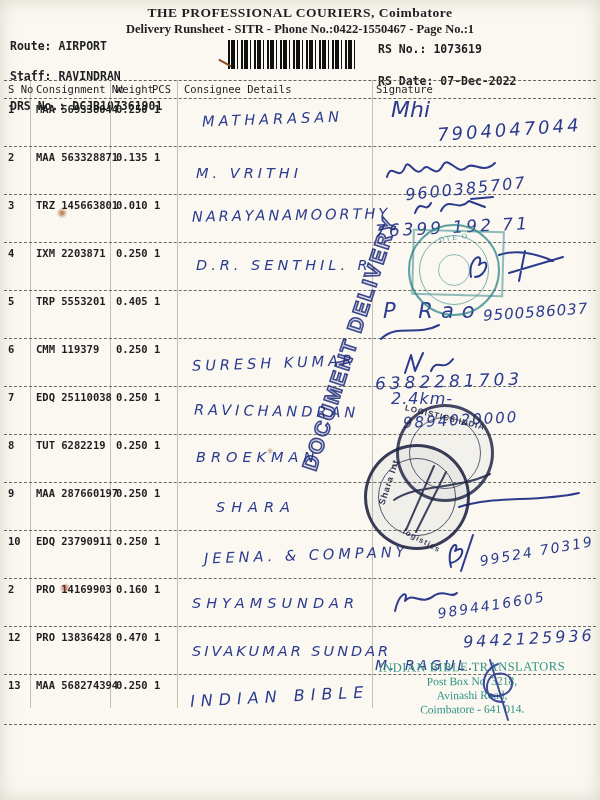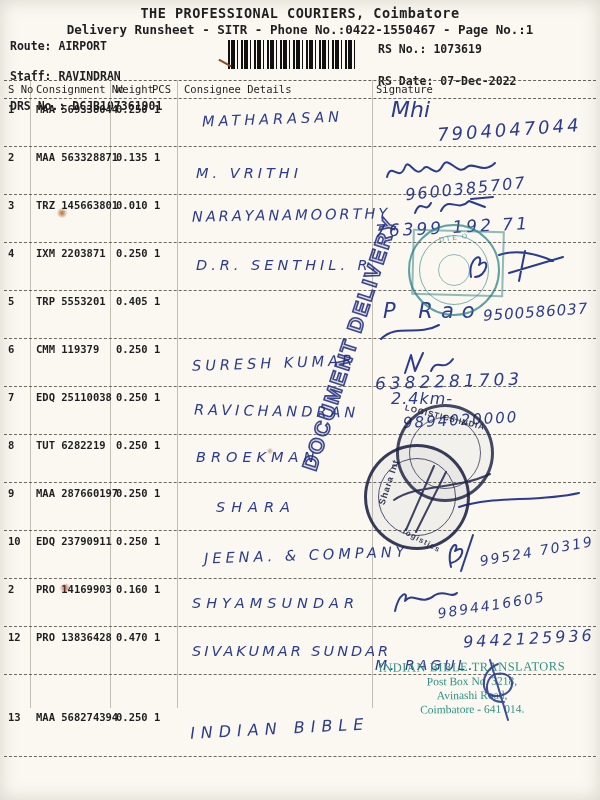--- a/index.html
+++ b/index.html
@@ -1,34 +1,34 @@
 <!DOCTYPE html>
 <html><head>
 <meta charset="utf-8">
 <style>
   html,body{margin:0;padding:0;}
   body{width:600px;height:800px;background:#dddbd5;}
   .page{position:relative;width:600px;height:800px;background:#faf8f1;overflow:hidden;
         font-family:"DejaVu Sans Mono",monospace;color:#1e1e20;
         box-shadow:inset 0 0 18px rgba(120,110,90,0.25);}
-  .typed{font-weight:bold;}
+  .typed{font-weight:bold;font-family:Liberation Serif, serif;}
   .hdr-title{position:absolute;top:5px;left:0;right:0;text-align:center;font-size:13.5px;font-weight:bold;letter-spacing:0.5px;}
   .hdr-sub{position:absolute;top:22px;left:0;right:0;text-align:center;font-size:12.5px;font-weight:bold;}
   .info-left{position:absolute;top:39px;left:10px;font-size:11.5px;font-weight:bold;line-height:15px;white-space:pre;}
   .info-right{position:absolute;top:41px;left:378px;font-size:11.5px;font-weight:bold;line-height:16px;white-space:pre;}
   .barcode{position:absolute;top:40px;left:228px;width:128px;height:29px;
      background:repeating-linear-gradient(90deg,#101010 0 2px,#faf8f1 2px 3px,#101010 3px 7px,#faf8f1 7px 9px,#101010 9px 10px,#faf8f1 10px 13px);}
   .pen-tick{position:absolute;top:62px;left:218px;width:14px;height:2px;background:#8a4a20;transform:rotate(28deg);}
 
   .table{position:absolute;top:80px;left:4px;width:592px;height:628px;}
   .thead{position:relative;height:17px;border-top:1px dashed #63635d;border-bottom:1px dashed #63635d;font-size:10.5px;font-weight:normal;}
   .thead span{position:absolute;top:2px;}
   .vline{position:absolute;top:0;bottom:0;width:1px;background:#c2beb2;z-index:0;}
   .tbody .row{position:relative;height:47px;border-bottom:1px dashed #6a6a63;}
-  .row:nth-child(13){height:49px;margin-top:32px;}
+  .row:nth-child(13){height:49px;}
   .cell{position:absolute;top:4px;font-size:10.5px;font-weight:bold;white-space:pre;}
   .c-sno{left:4px;} .c-cons{left:32px;} .c-wt{left:112px;} .c-pcs{left:150px;}
   .hw{font-family:"DejaVu Sans",sans-serif;font-style:italic;color:#2c3b8e;}
   .hw-name{position:absolute;font-size:14.5px;letter-spacing:4px;white-space:nowrap;z-index:2;}
   .sig{position:absolute;left:371px;top:0;width:221px;height:100%;z-index:2;}
   .sig .hw{position:absolute;white-space:nowrap;}
   .scrib{position:absolute;}
   .scrib path{fill:none;stroke:#2c3b8e;stroke-width:2;stroke-linecap:round;stroke-linejoin:round;}
 
   .overlay{position:absolute;z-index:3;pointer-events:none;}

